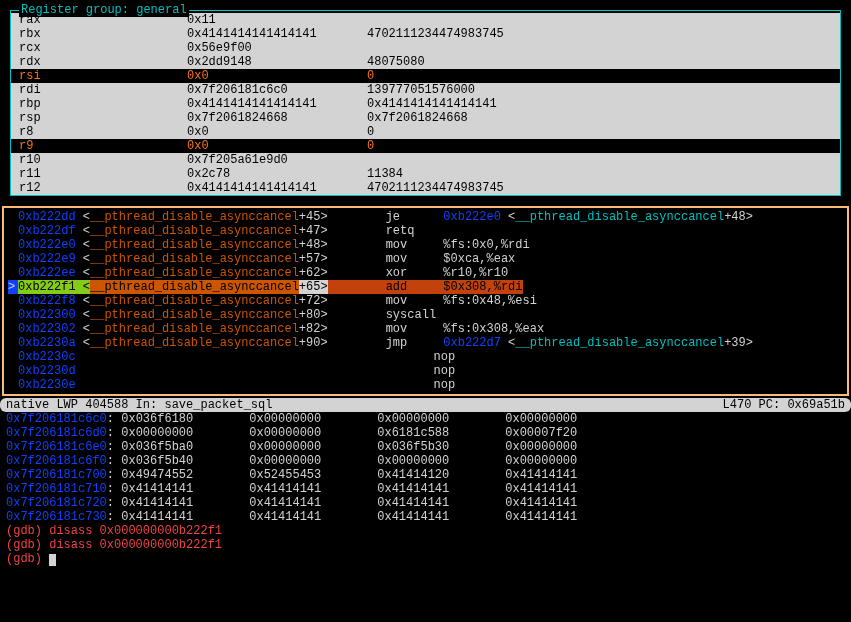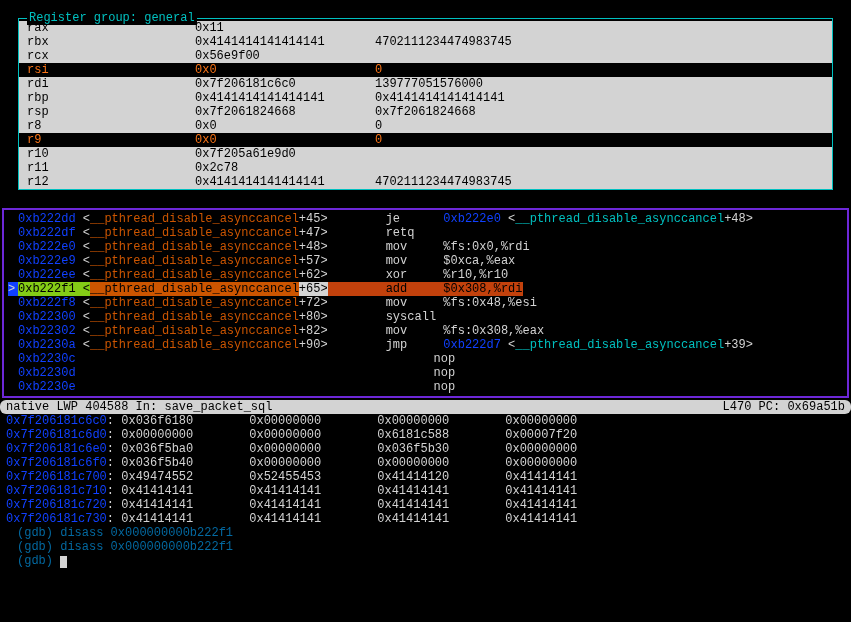--- a/index.html
+++ b/index.html
@@ -7,21 +7,21 @@
     background: #000;
     font-family: "Courier New", monospace;
     font-size: 12px;
     color: #d3d3d3;
     width: 851px;
     height: 622px;
     overflow: hidden;
   }
   .register-group {
     border: 1px solid #00c0c0;
-    margin: 18px;
+    margin: 10px;
     position: relative;
     padding-top: 2px;
   }
   .register-group-title {
     position: absolute;
     top: -8px;
     left: 8px;
     background: #000;
     color: #00c0c0;
     padding: 0 2px;
@@ -37,21 +37,21 @@
   }
   .reg-row.black {
     background: #000;
     color: #f97316;
   }
   .reg-name { width: 120px; }
   .reg-hex  { width: 132px; }
   .reg-dec  { flex: 1; }
 
   .disasm-group {
-    border: 2px solid #6d28d9;
+    border: 2px solid #fdba74;
     margin: 4px 2px 2px 2px;
     padding: 2px;
     background: #000;
   }
   .disasm-row {
     display: flex;
     line-height: 14px;
     white-space: pre;
     padding: 0 2px;
   }
@@ -77,23 +77,23 @@
   .status-left { flex: 1; }
   .mem-row {
     display: flex;
     padding: 0 6px;
     line-height: 14px;
     white-space: pre;
   }
   .mem-addr { color: #1040ff; }
   .mem-col { width: 128px; }
   .cmd-row {
-    padding: 0 17px;
-    line-height: 14px;
-    color: #0369a1;
+    padding: 0 6px;
+    line-height: 14px;
+    color: #ef4444;
   }
   .cursor {
     display: inline-block;
     width: 7px;
     height: 12px;
     background: #d3d3d3;
     vertical-align: text-bottom;
   }
 </style>
 </head>
@@ -108,20 +108,25 @@
       </div>
       <div class="reg-row">
         <span class="reg-name">rbx</span>
         <span class="reg-hex">0x4141414141414141</span>
         <span class="reg-dec">4702111234474983745</span>
       </div>
       <div class="reg-row">
         <span class="reg-name">rcx</span>
         <span class="reg-hex">0x56e9f00</span>
       </div>
+      <div class="reg-row">
+        <span class="reg-name">rdx</span>
+        <span class="reg-hex">0x2dd9148</span>
+        <span class="reg-dec">48075080</span>
+      </div>
       <div class="reg-row black">
         <span class="reg-name">rsi</span>
         <span class="reg-hex">0x0</span>
         <span class="reg-dec">0</span>
       </div>
       <div class="reg-row">
         <span class="reg-name">rdi</span>
         <span class="reg-hex">0x7f206181c6c0</span>
         <span class="reg-dec">139777051576000</span>
       </div>
@@ -145,20 +150,21 @@
         <span class="reg-hex">0x0</span>
         <span class="reg-dec">0</span>
       </div>
       <div class="reg-row">
         <span class="reg-name">r10</span>
         <span class="reg-hex">0x7f205a61e9d0</span>
       </div>
       <div class="reg-row">
         <span class="reg-name">r11</span>
         <span class="reg-hex">0x2c78</span>
+        <span class="reg-dec">11384</span>
       </div>
       <div class="reg-row">
         <span class="reg-name">r12</span>
         <span class="reg-hex">0x4141414141414141</span>
         <span class="reg-dec">4702111234474983745</span>
       </div>
     </div>
 </div>
 
 <div class="disasm-group">

